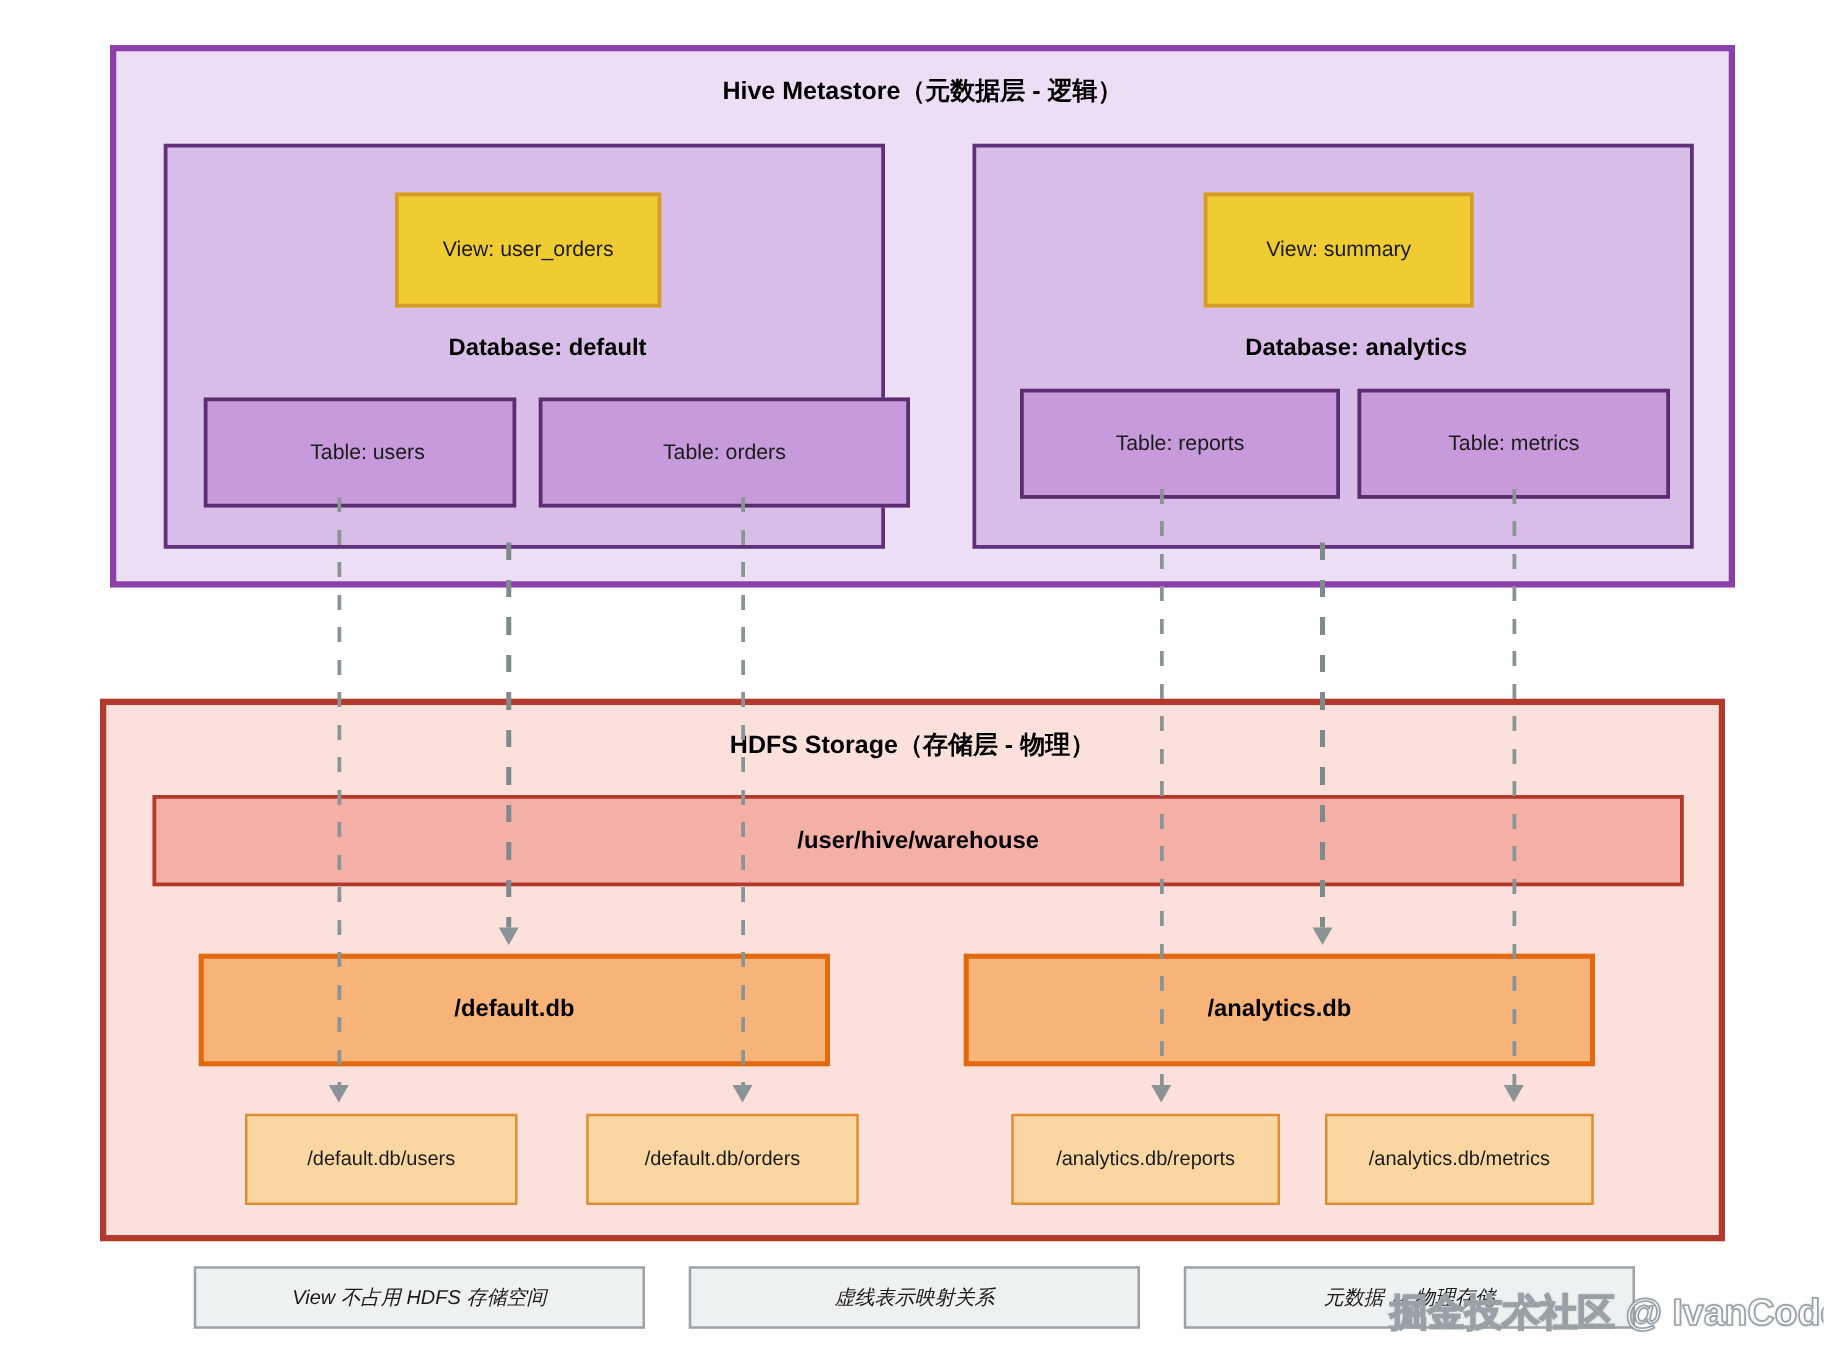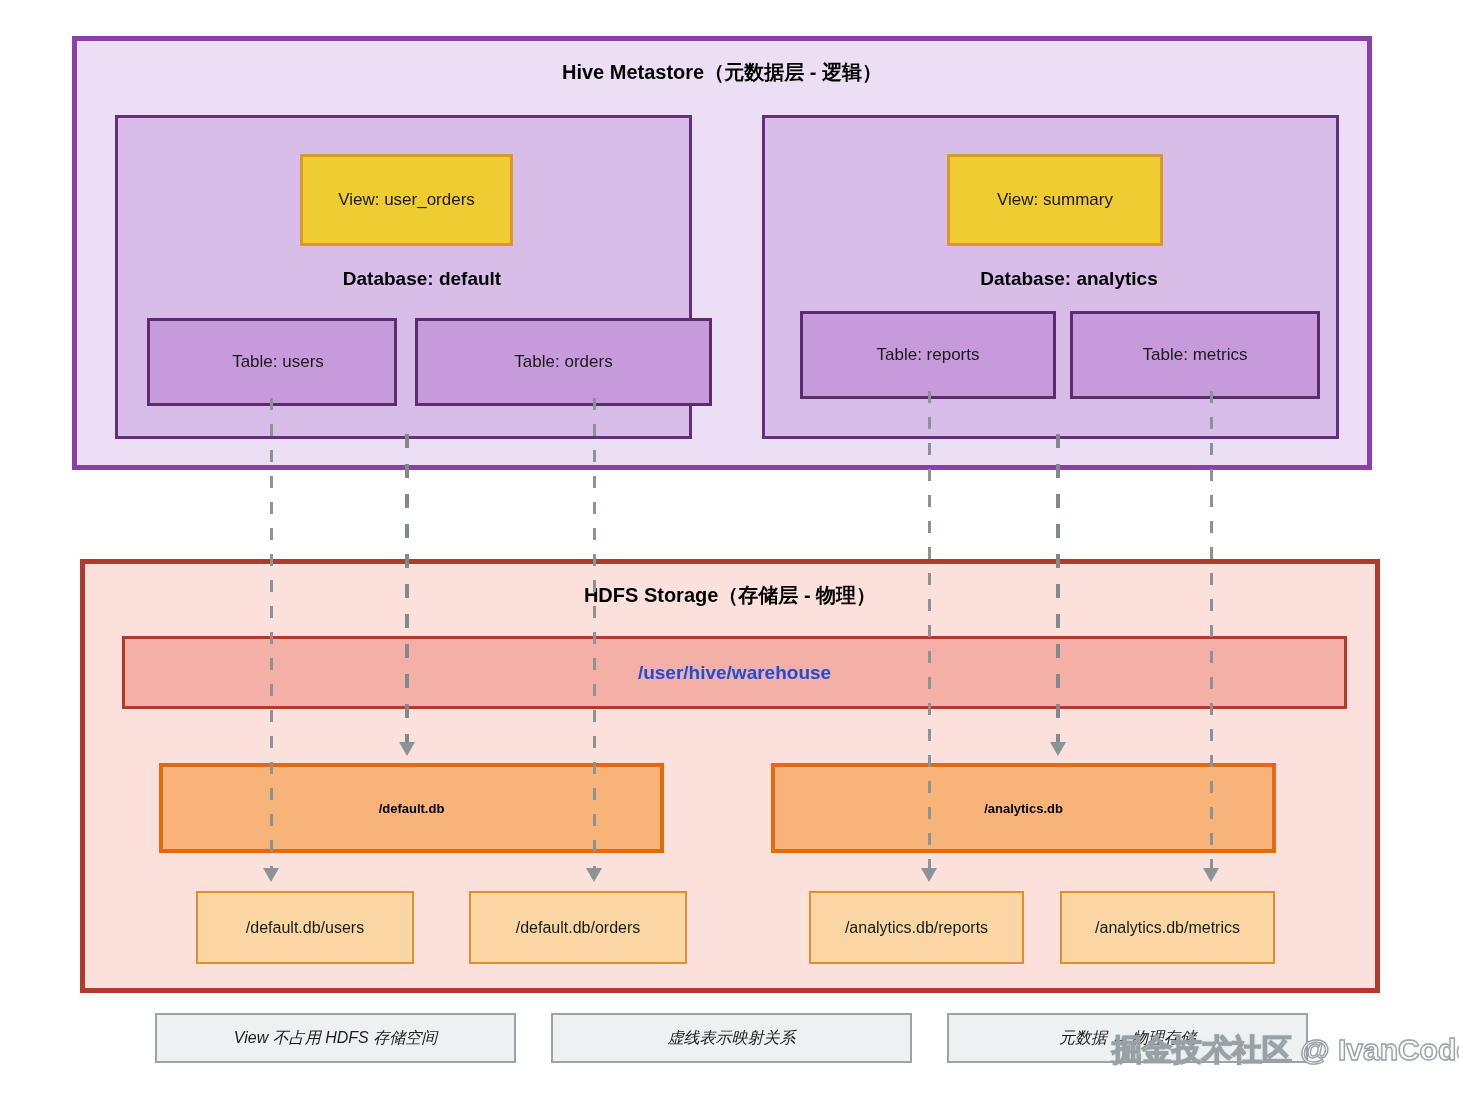--- a/index.html
+++ b/index.html
@@ -6,21 +6,21 @@
   .canvas{
     position:relative;width:1459px;height:1094px;background:#ffffff;
     font-family:"Liberation Sans",sans-serif;color:#111;overflow:hidden;
   }
   .canvas *{box-sizing:border-box;}
   .abs{position:absolute;}
   .center-text{display:flex;align-items:center;justify-content:center;text-align:center;}
 
   
   .section-metastore{
-    left:72px;top:36px;width:1300px;height:434px;
+    left:88px;top:36px;width:1300px;height:434px;
     background:#ECDEF5;border:5px solid #8B3FA8;
   }
   .section-title{
     position:absolute;top:18px;left:0;width:100%;
     font-weight:bold;font-size:20px;text-align:center;color:#000;
   }
   .db-box{
     position:absolute;background:#D8BDE8;border:3px solid #62307A;
   }
   .db-label{
@@ -37,26 +37,26 @@
   }
 
   
   .section-hdfs{
     left:80px;top:559px;width:1300px;height:434px;
     background:#FBE0DC;border:5px solid #B23A2C;
   }
   .warehouse-bar{
     position:absolute;left:37px;top:72px;width:1225px;height:73px;
     background:#F4AFA6;border:3px solid #B23A2C;
-    font-weight:bold;font-size:19px;color:#1d4ed8;
+    font-weight:bold;font-size:19px;color:#000000;
   }
   .folder-box{
     position:absolute;top:199px;width:505px;height:90px;
     background:#F8B379;border:4px solid #E2690F;
-    font-weight:bold;font-size:13px;color:#000;
+    font-weight:bold;font-size:19px;color:#000;
   }
   .path-box{
     position:absolute;top:327px;height:73px;
     background:#FAD7A2;border:2px solid #DE8F35;
     font-size:16px;color:#1a1a1a;
   }
 
   
   .vline{
     position:absolute;width:3px;z-index:3;

